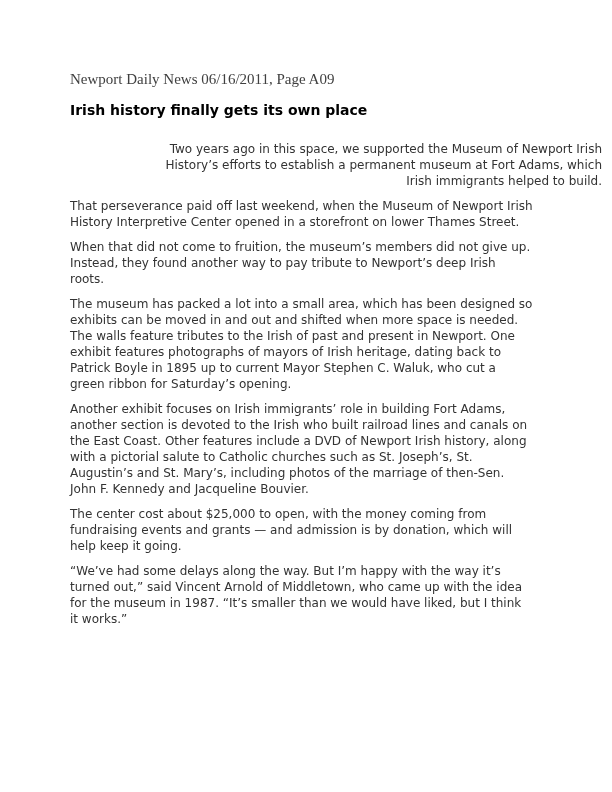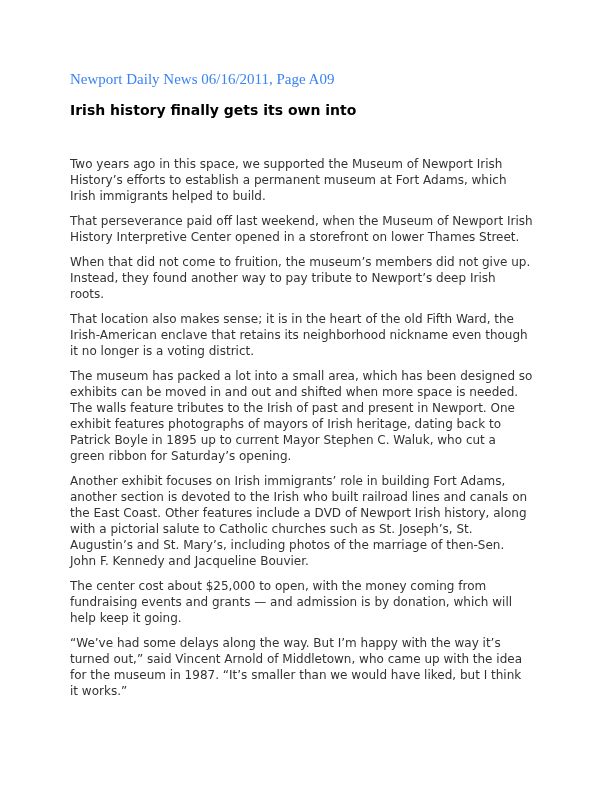--- a/index.html
+++ b/index.html
@@ -19,21 +19,21 @@
     left: 70px;
     top: 0;
     width: 532px;
   }
   .masthead {
     margin: 70px 0 0 0;
     font-family: "Liberation Serif", "DejaVu Serif", serif;
     font-size: 15px;
     line-height: 18px;
     font-weight: normal;
-    color: #3b82f6;
+    color: #404040;
   }
   .kicker {
     margin: 12px 0 0 0;
     font-family: "DejaVu Sans", "Liberation Sans", sans-serif;
     font-size: 12px;
     line-height: 15px;
     font-weight: bold;
     color: #000000;
   }
   .headline {
@@ -47,41 +47,39 @@
   .body-para {
     margin: 9px 0;
     font-family: "DejaVu Sans", "Liberation Sans", sans-serif;
     font-size: 12px;
     line-height: 16px;
     font-weight: normal;
     color: #333333;
     white-space: pre;
   }
   .body-para.first {
-    margin-top: 37px;
+    margin-top: 22px;
+    text-align: right;
   }
 </style>
 </head>
 <body>
 
 <div class="page">
   <div class="content">
     <div class="masthead">Newport Daily News 06/16/2011, Page A09</div>
-    <h1 class="headline">Irish history finally gets its own into</h1>
+    <h1 class="headline">Irish history finally gets its own place</h1>
     <p class="body-para first">Two years ago in this space, we supported the Museum of Newport Irish
 History’s efforts to establish a permanent museum at Fort Adams, which
 Irish immigrants helped to build.</p>
     <p class="body-para">That perseverance paid off last weekend, when the Museum of Newport Irish
 History Interpretive Center opened in a storefront on lower Thames Street.</p>
     <p class="body-para">When that did not come to fruition, the museum’s members did not give up.
 Instead, they found another way to pay tribute to Newport’s deep Irish
 roots.</p>
-    <p class="body-para">That location also makes sense; it is in the heart of the old Fifth Ward, the
-Irish-American enclave that retains its neighborhood nickname even though
-it no longer is a voting district.</p>
     <p class="body-para">The museum has packed a lot into a small area, which has been designed so
 exhibits can be moved in and out and shifted when more space is needed.
 The walls feature tributes to the Irish of past and present in Newport. One
 exhibit features photographs of mayors of Irish heritage, dating back to
 Patrick Boyle in 1895 up to current Mayor Stephen C. Waluk, who cut a
 green ribbon for Saturday’s opening.</p>
     <p class="body-para">Another exhibit focuses on Irish immigrants’ role in building Fort Adams,
 another section is devoted to the Irish who built railroad lines and canals on
 the East Coast. Other features include a DVD of Newport Irish history, along
 with a pictorial salute to Catholic churches such as St. Joseph’s, St.

